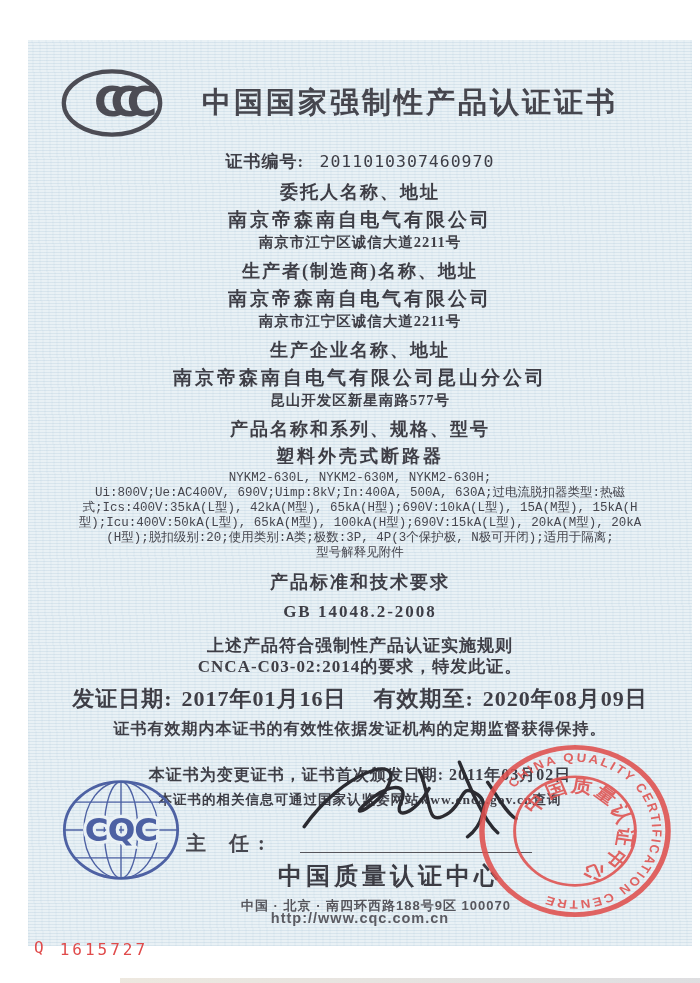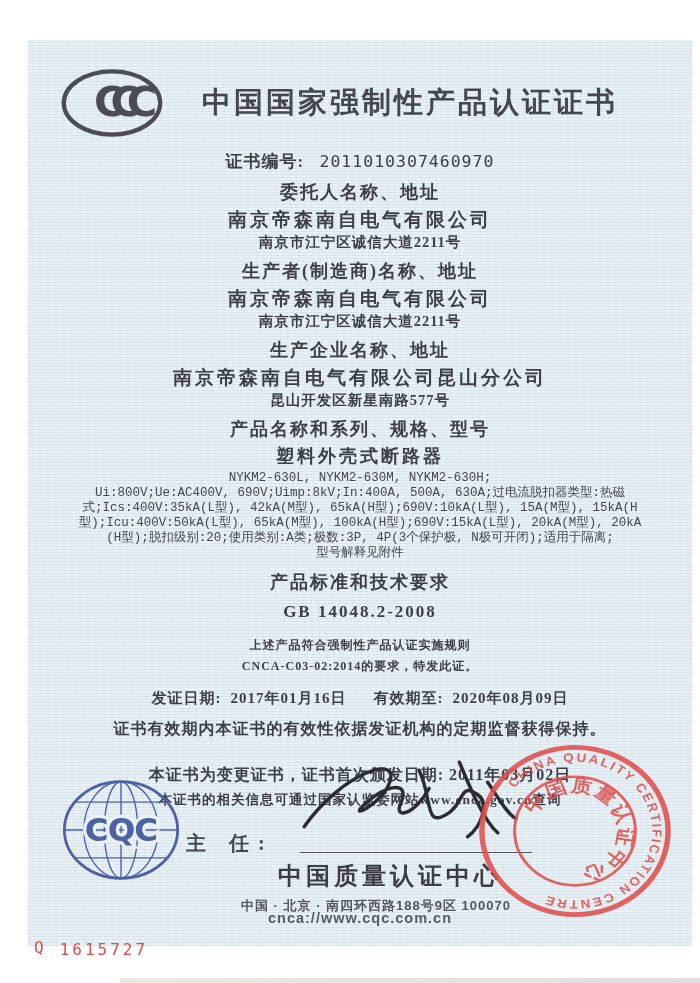--- a/index.html
+++ b/index.html
@@ -22,22 +22,22 @@
   .sec-heading{margin-top:8px;font-size:18px;font-weight:bold;letter-spacing:2px;line-height:23px;}
   .sec-heading.gap{margin-top:8px;}
   .sec-name{margin-top:3px;font-size:19px;letter-spacing:3px;line-height:26px;font-weight:600;}
   .sec-addr{margin-top:0;font-size:14.5px;letter-spacing:1px;line-height:19px;font-weight:600;}
   .product-name{margin-top:3px;font-size:18px;letter-spacing:3px;line-height:24px;font-weight:600;}
   .spec-block{
     margin:3px auto 0;width:648px;font-family:"Liberation Mono","DejaVu Sans Mono",monospace;
     font-size:12.5px;line-height:15px;color:#46464e;
   }
   .std-code{margin-top:7px;font-size:17px;font-weight:bold;letter-spacing:2px;line-height:22px;}
-  .statement{margin-top:12px;font-size:12px;font-weight:600;letter-spacing:1px;line-height:21px;}
-  .dates-row{margin-top:11px;display:flex;justify-content:center;gap:27px;font-size:15px;font-weight:bold;letter-spacing:1px;line-height:21px;}
+  .statement{margin-top:12px;font-size:17px;font-weight:600;letter-spacing:1px;line-height:21px;}
+  .dates-row{margin-top:11px;display:flex;justify-content:center;gap:27px;font-size:22px;font-weight:bold;letter-spacing:1px;line-height:21px;}
   .dates-row .val{margin-left:9px;}
   .note-validity{margin-top:9px;font-size:16px;font-weight:bold;letter-spacing:1px;line-height:21px;}
   .note-change{margin-top:25px;font-size:16px;font-weight:600;letter-spacing:1px;line-height:21px;}
   .note-query{margin-top:6px;font-size:13.5px;font-weight:bold;letter-spacing:1px;line-height:17px;}
   .bottom-area{position:absolute;left:0;top:700px;width:664px;height:180px;text-align:left;}
   .cqc-logo{position:absolute;left:30px;top:38px;width:126px;height:104px;}
   .director-label{position:absolute;left:158px;top:90px;font-size:20px;font-weight:bold;letter-spacing:9px;color:#46464e;}
   .signature{position:absolute;left:262px;top:12px;width:242px;height:96px;}
   .sig-line{position:absolute;left:272px;top:112px;width:232px;border-top:1.6px solid #55555c;}
   .org-name{position:absolute;left:152px;top:120px;width:420px;text-align:center;font-size:24px;font-weight:bold;letter-spacing:4px;color:#3c3c44;}
@@ -153,20 +153,20 @@
         <textPath href="#outerArc">CHINA QUALITY CERTIFICATION CENTRE</textPath>
       </text>
     </g>
     <g transform="rotate(16,100,100)">
       <text font-size="21" font-weight="bold" letter-spacing="2" fill="#df504e" font-family="'Liberation Serif','DejaVu Serif',serif">
         <textPath href="#innerArc" startOffset="6">中国质量认证中心</textPath>
       </text>
     </g>
   </svg>
 
-  <div class="cert-url">cnca://www.cqc.com.cn</div>
+  <div class="cert-url">http://www.cqc.com.cn</div>
 </div>
 
 <div class="serial">
   <span class="serial-q">Q</span><span class="serial-num">1615727</span>
 </div>
 
 <div class="scan-edge"></div>
 
 </body></html>

